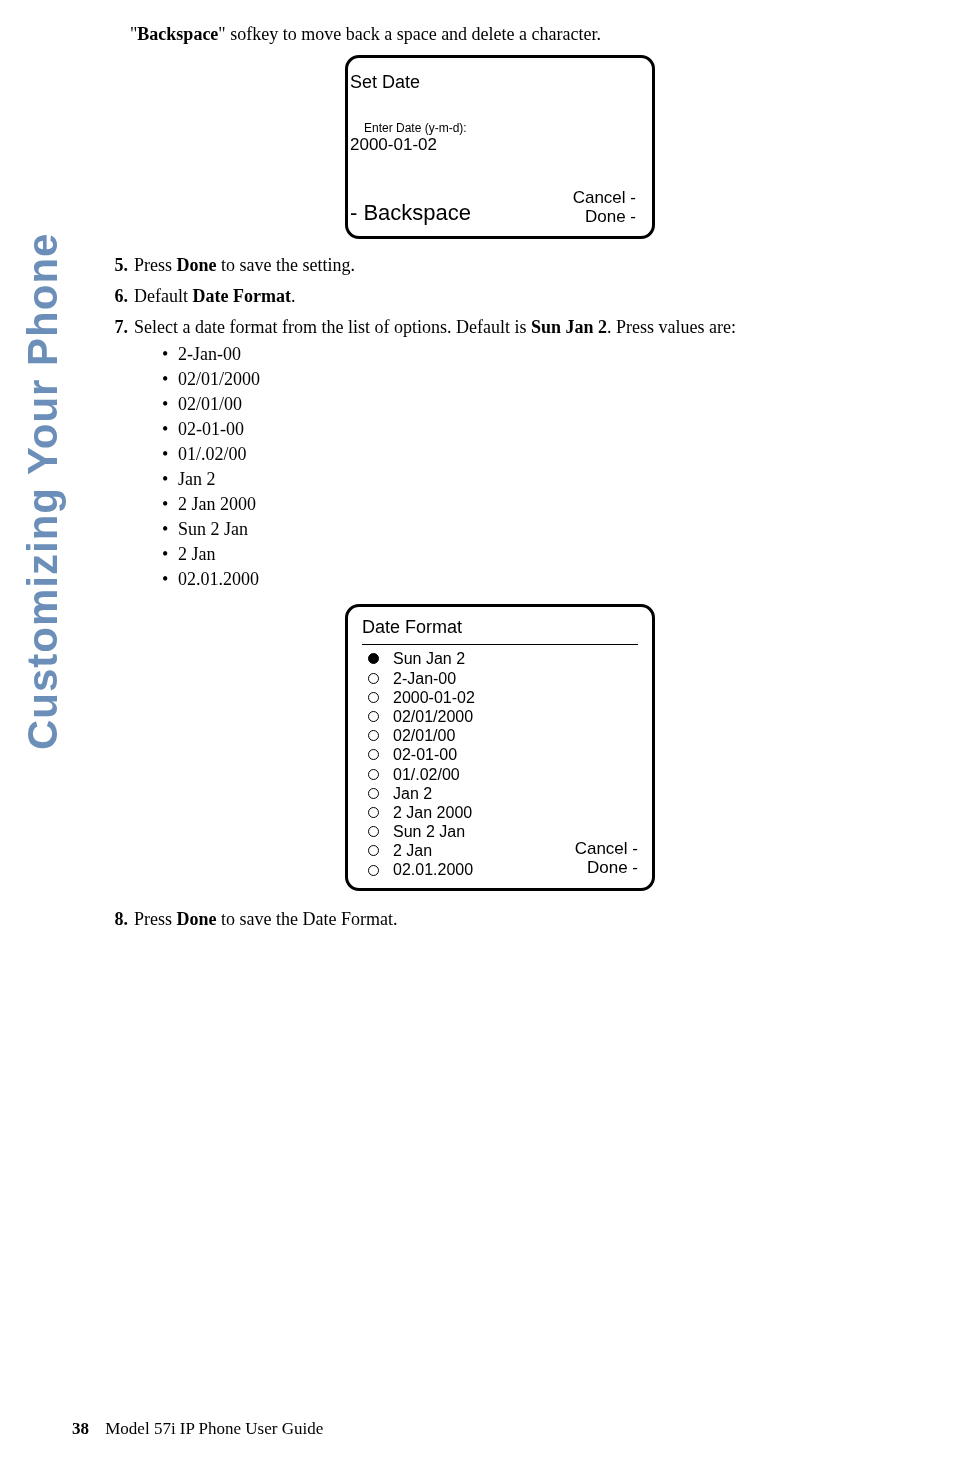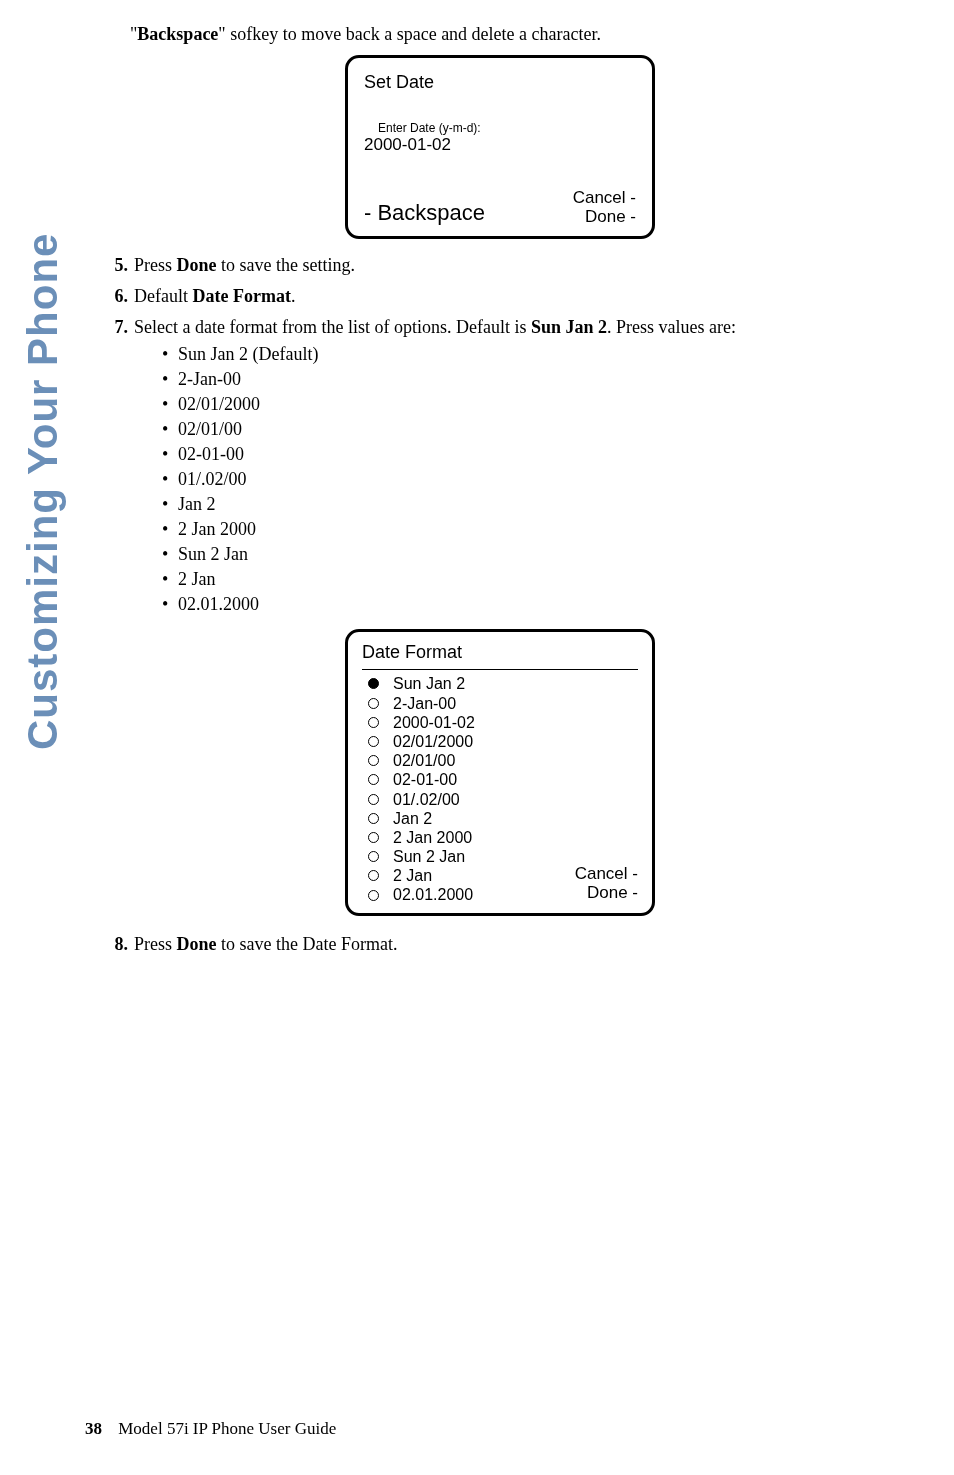--- a/index.html
+++ b/index.html
@@ -42,21 +42,21 @@
     .intro {
       font-size: 18px;
       margin-left: 30px;
       margin-bottom: 10px;
     }
     .phone-box {
       width: 310px;
       border: 3px solid #000;
       border-radius: 14px;
       margin: 8px auto 16px auto;
-      padding: 14px 16px 10px 16px;
+      padding: 14px 16px 10px 2px;
       font-family: Arial, Helvetica, sans-serif;
       position: relative;
     }
     .pb-title {
       font-size: 18px;
       margin-bottom: 28px;
     }
     .pb-prompt {
       font-size: 12px;
       margin-left: 14px;
@@ -157,21 +157,21 @@
     }
     .pb2-right {
       text-align: right;
       font-size: 17px;
       line-height: 1.1;
       align-self: flex-end;
       padding-bottom: 2px;
     }
     .footer {
       position: absolute;
-      left: 85px;
+      left: 72px;
       bottom: 36px;
       font-size: 17px;
     }
     .footer .pnum {
       font-weight: bold;
       margin-right: 12px;
     }
   </style>
 </head>
 <body>
@@ -208,21 +208,20 @@
       <span class="ol-num">6.</span>
       <span class="ol-body">
         <span>Default </span><span class="bold">Date Format</span><span>.</span>
       </span>
     </li>
     <li class="ol-item">
       <span class="ol-num">7.</span>
       <span class="ol-body">
         <span>Select a date format from the list of options. Default is </span><span class="bold">Sun Jan 2</span><span>. Press values are:</span>
         <ul class="ul-list" id="formats-ul">
-            <li class="ul-item">Sun Jan 2 (Default)</li>
             <li class="ul-item">2-Jan-00</li>
             <li class="ul-item">02/01/2000</li>
             <li class="ul-item">02/01/00</li>
             <li class="ul-item">02-01-00</li>
             <li class="ul-item">01/.02/00</li>
             <li class="ul-item">Jan 2</li>
             <li class="ul-item">2 Jan 2000</li>
             <li class="ul-item">Sun 2 Jan</li>
             <li class="ul-item">2 Jan</li>
             <li class="ul-item">02.01.2000</li>

